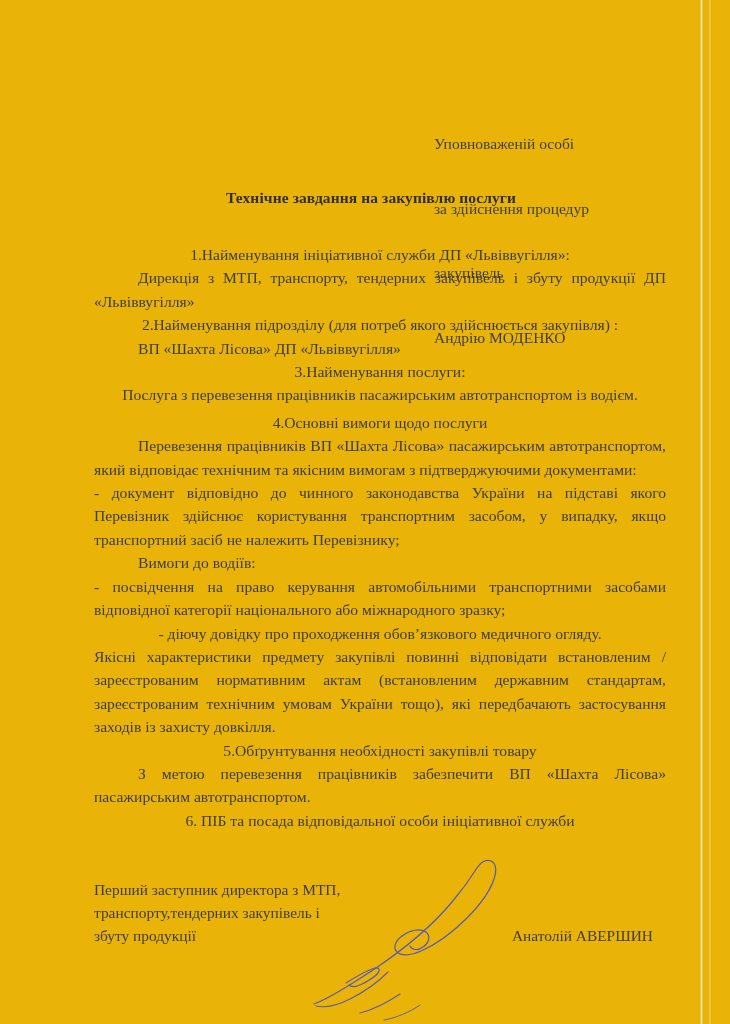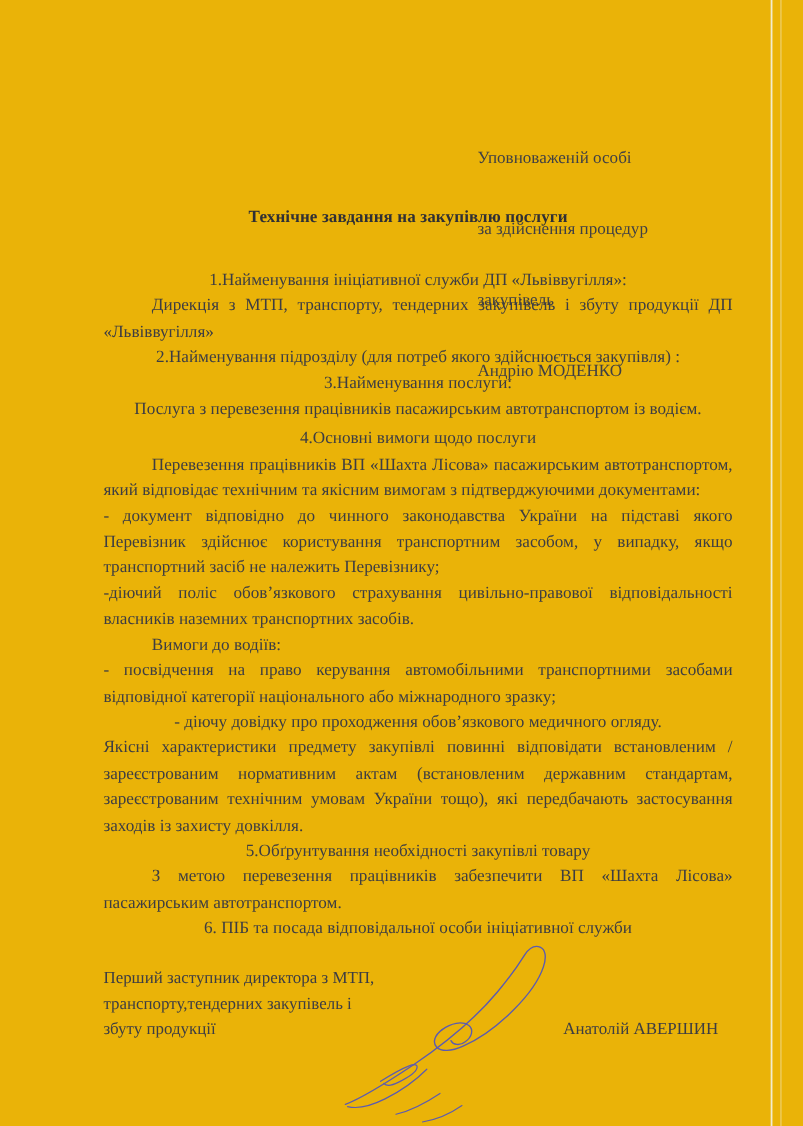--- a/index.html
+++ b/index.html
@@ -125,30 +125,30 @@
   </div>
 
   <div class="doc-title">Технічне завдання на закупівлю послуги</div>
 
   <div class="body">
 
     <p class="p-left">1.Найменування ініціативної служби ДП «Львіввугілля»:</p>
     <p class="p-just-ind">Дирекція з МТП, транспорту, тендерних закупівель і збуту продукції  ДП «Львіввугілля»</p>
 
     <p class="p-left">2.Найменування  підрозділу  (для потреб якого здійснюється закупівля) :</p>
+    <p class="p-ind">ВП «Шахта Лісова» ДП «Львіввугілля»</p>
 
     <p class="p-left">3.Найменування  послуги:</p>
     <p class="p-left">Послуга з перевезення працівників пасажирським автотранспортом із водієм.</p>
 
     <div class="gap-sm"></div>
 
     <p class="p-left">4.Основні вимоги щодо послуги</p>
     <p class="p-just-ind">Перевезення працівників ВП «Шахта Лісова» пасажирським автотранспортом, який відповідає технічним та якісним вимогам з підтверджуючими документами:</p>
     <p class="p-just">- документ відповідно до чинного законодавства України на підставі якого Перевізник здійснює користування транспортним засобом, у випадку, якщо транспортний засіб не належить Перевізнику;</p>
-    <p class="p-just">-діючий поліс обов’язкового страхування цивільно-правової відповідальності власників наземних транспортних засобів.</p>
     <p class="p-ind">Вимоги до водіїв:</p>
     <p class="p-just">- посвідчення на право керування автомобільними транспортними засобами відповідної категорії національного або міжнародного зразку;</p>
     <p class="p-left">- діючу довідку про проходження обов’язкового медичного огляду.</p>
     <p class="p-just">Якісні характеристики предмету закупівлі повинні відповідати встановленим /зареєстрованим нормативним актам (встановленим державним стандартам, зареєстрованим технічним умовам України тощо), які передбачають застосування заходів із захисту довкілля.</p>
 
     <p class="p-left">5.Обґрунтування необхідності закупівлі товару</p>
     <p class="p-just-ind">З метою   перевезення працівників забезпечити ВП «Шахта Лісова» пасажирським автотранспортом.</p>
 
     <p class="p-left">6. ПІБ та посада відповідальної особи ініціативної служби</p>
   </div>

